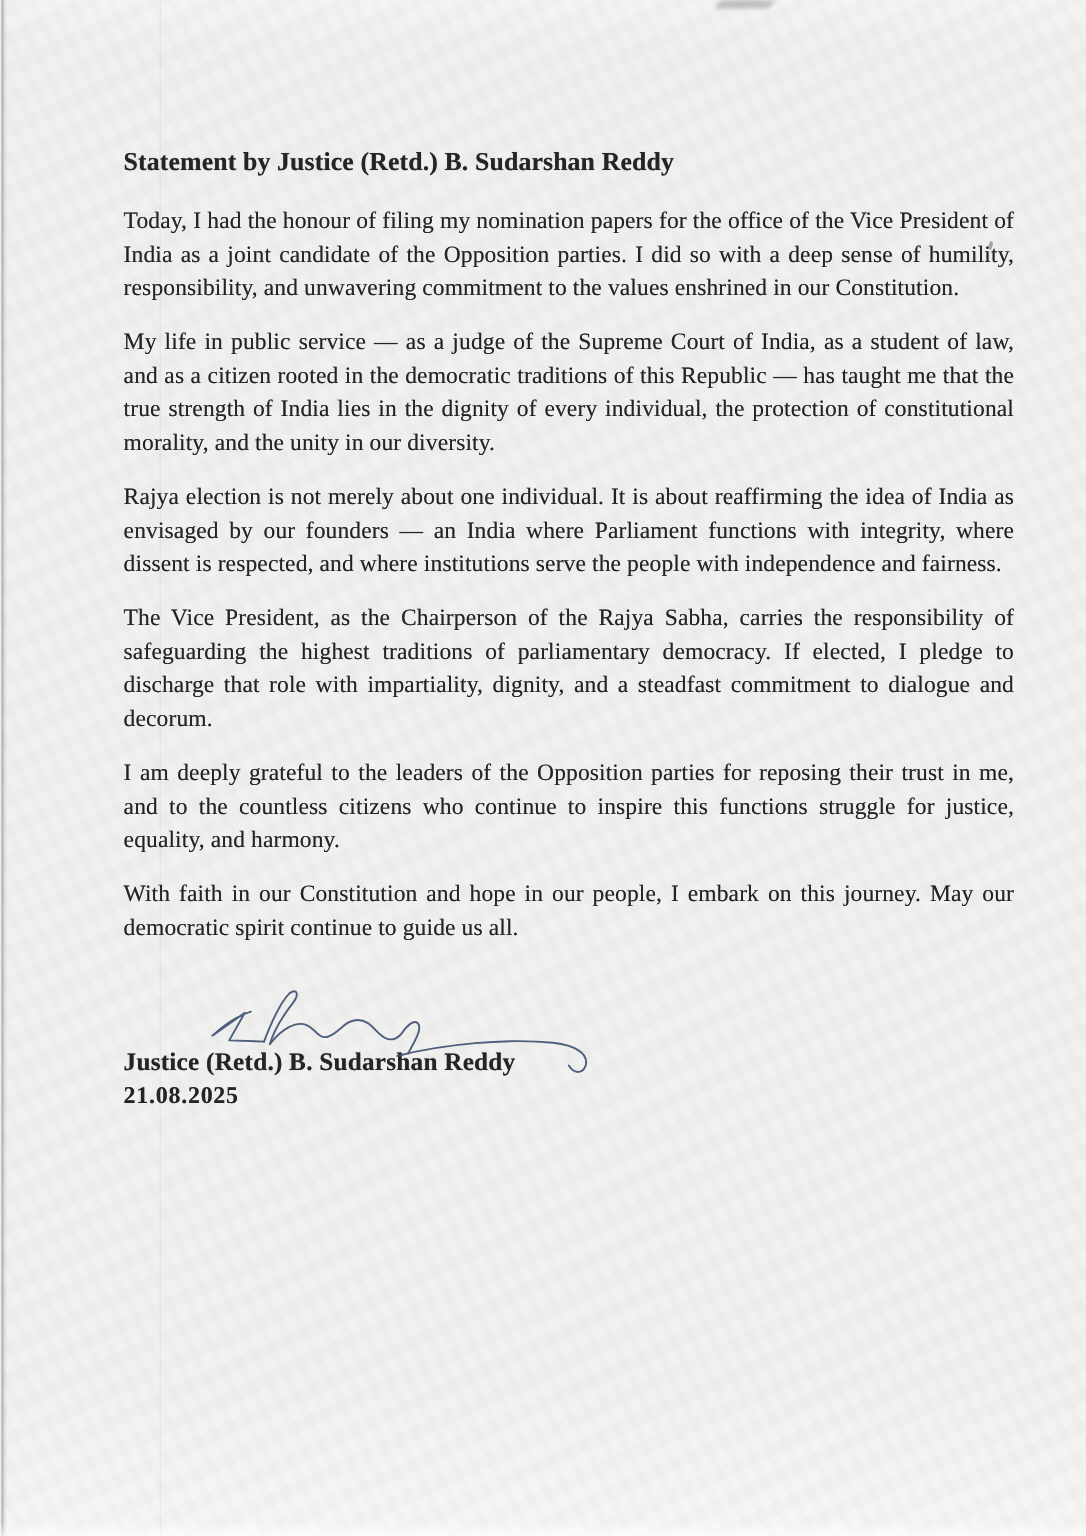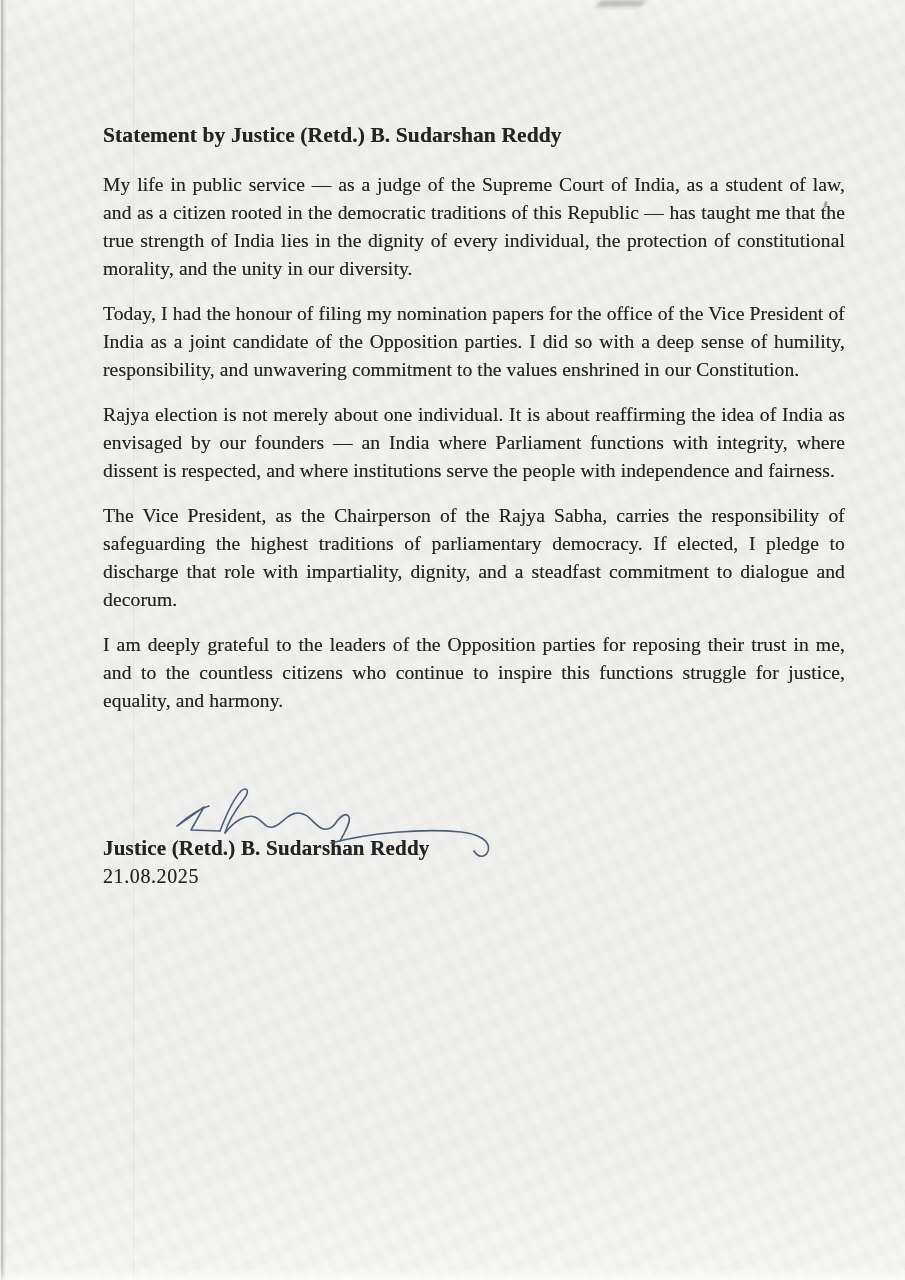--- a/index.html
+++ b/index.html
@@ -46,21 +46,21 @@
   .para {
     font-size: 19.6px;
     line-height: 28px;
     text-align: justify;
     margin: 0 0 17px 0;
     letter-spacing: 0.1px;
     text-shadow: 0 0 0.5px rgba(25,25,25,0.5);
   }
   .sig-block {
     position: relative;
-    margin-top: 120px;
+    margin-top: 84px;
   }
   .sig-ink {
     position: absolute;
     left: 70px;
     top: -50px;
     width: 328px;
     height: 82px;
     pointer-events: none;
   }
   .sig-name {
@@ -68,20 +68,21 @@
     font-weight: bold;
     line-height: 26px;
     letter-spacing: 0.2px;
     text-shadow: 0 0 0.6px rgba(20,20,20,0.55);
   }
   .sig-date {
     font-size: 20px;
     line-height: 30px;
     letter-spacing: 0.6px;
     text-shadow: 0 0 0.4px rgba(25,25,25,0.45);
+    font-weight: bold;
   }
   
   .edge-left {
     position: absolute;
     left: 0; top: 0; bottom: 0;
     width: 6px;
     background: linear-gradient(90deg,
       rgba(255,255,255,0.9) 0px, rgba(120,120,118,0.55) 2px,
       rgba(150,150,148,0.30) 3px, rgba(0,0,0,0) 6px);
     pointer-events: none;
@@ -123,30 +124,31 @@
 <body>
 
 <div class="scan">
 
   <div class="page">
 
     <h1 class="title">Statement by Justice (Retd.) B. Sudarshan Reddy</h1>
 
     <div>
 
+        <p class="para">Today, I had the honour of filing my nomination papers for the office of the Vice President of India as a joint candidate of the Opposition parties. I did so with a deep sense of humility, responsibility, and unwavering commitment to the values enshrined in our Constitution.</p>
+
         <p class="para">My life in public service — as a judge of the Supreme Court of India, as a student of law, and as a citizen rooted in the democratic traditions of this Republic — has taught me that the true strength of India lies in the dignity of every individual, the protection of constitutional morality, and the unity in our diversity.</p>
-
-        <p class="para">Today, I had the honour of filing my nomination papers for the office of the Vice President of India as a joint candidate of the Opposition parties. I did so with a deep sense of humility, responsibility, and unwavering commitment to the values enshrined in our Constitution.</p>
 
         <p class="para">Rajya election is not merely about one individual. It is about reaffirming the idea of India as envisaged by our founders — an India where Parliament functions with integrity, where dissent is respected, and where institutions serve the people with independence and fairness.</p>
 
         <p class="para">The Vice President, as the Chairperson of the Rajya Sabha, carries the responsibility of safeguarding the highest traditions of parliamentary democracy. If elected, I pledge to discharge that role with impartiality, dignity, and a steadfast commitment to dialogue and decorum.</p>
 
         <p class="para">I am deeply grateful to the leaders of the Opposition parties for reposing their trust in me, and to the countless citizens who continue to inspire this functions struggle for justice, equality, and harmony.</p>
 
+        <p class="para">With faith in our Constitution and hope in our people, I embark on this journey. May our democratic spirit continue to guide us all.</p>
 
     </div>
 
     <div class="sig-block">
       <svg class="sig-ink" viewBox="0 0 328 82" aria-hidden="true">
         <g fill="none" stroke-width="1.6" stroke-linecap="round" stroke-linejoin="round" opacity="0.9">
           <path d="M36,21 C26,24 13,33 4,41 L31,22 L18,45 L47,46" stroke="#3d4f72"></path>
           <path d="M47,46 C52,33 60,14 68,6 C74,1 77,6 71,14 C64,23 55,37 52,48" stroke="#3d4f72"></path>
           <path d="M52,48 C62,35 74,29 82,32 C90,35 92,44 100,42 C110,39 114,28 125,28 C136,28 140,39 148,43 C154,46 160,43 164,36 C170,29 174,28 176,32 C178,37 172,47 167,56" stroke="#3d4f72"></path>
           <path d="M158,58 C196,48 250,43 288,47 C306,49 318,56 315,66 C313,72 306,74 301,66" stroke="#3d4f72"></path>

